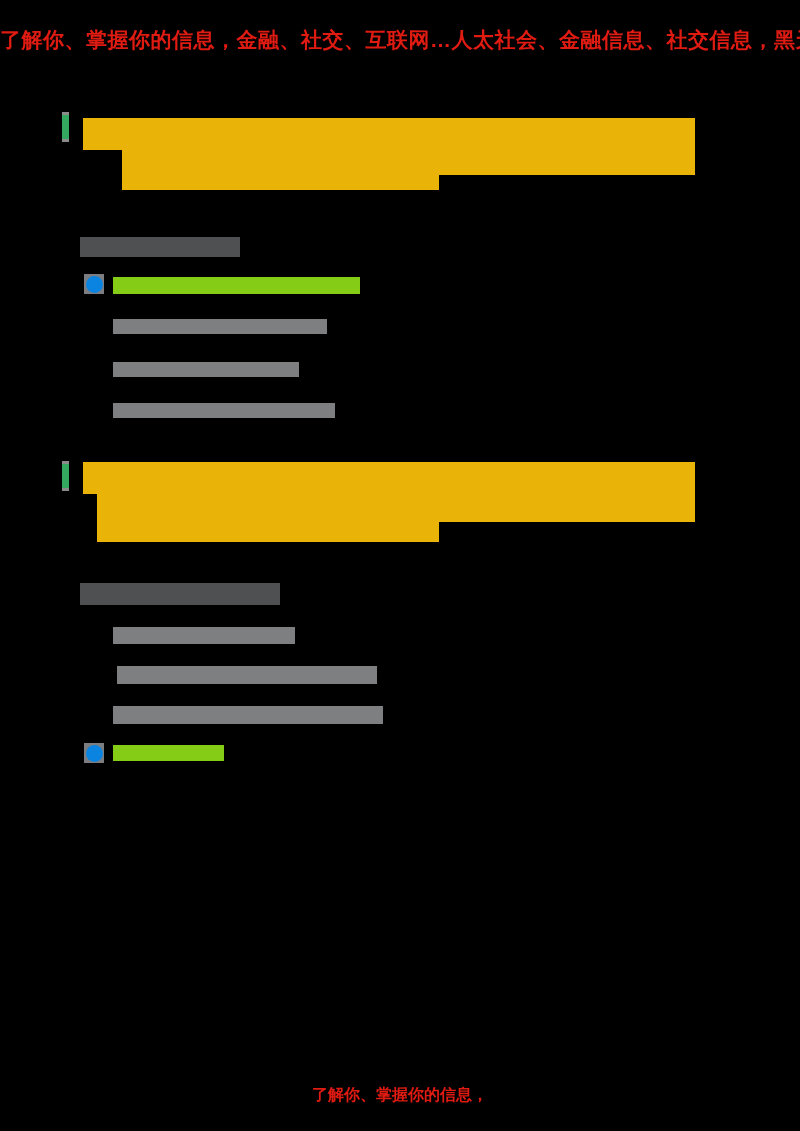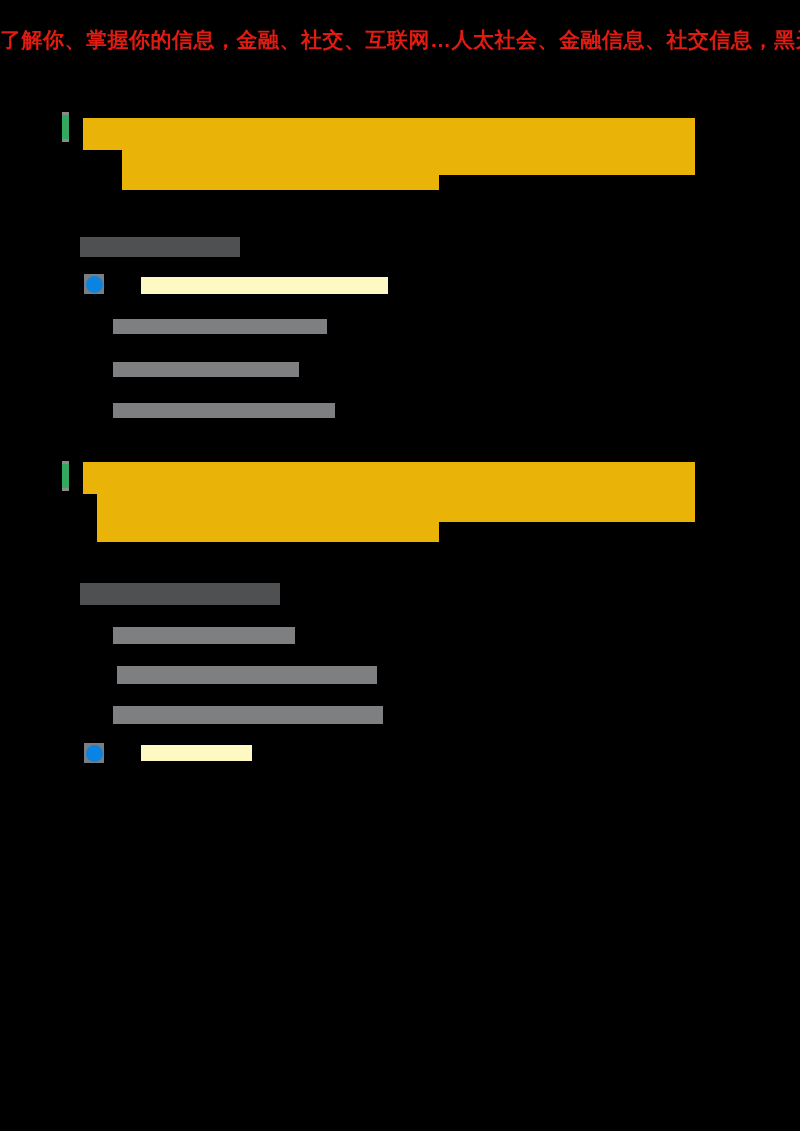--- a/index.html
+++ b/index.html
@@ -55,21 +55,21 @@
   .redact {
     position: absolute;
     display: block;
     color: transparent;
     overflow: hidden;
     user-select: none;
   }
   .redact-heading { background: #eab308; }
   .redact-sub     { background: #4e5052; }
   .redact-body    { background: #7e7f81; }
-  .redact-bullet  { background: #fef9c3; margin-left: 28px; }
+  .redact-bullet  { background: #84cc16; }
 
   
   .accent-bar {
     position: absolute;
     width: 7px;
     background: #33a95f;
     border-top: 3px solid #8a8a8a;
     border-bottom: 3px solid #8a8a8a;
     box-sizing: border-box;
   }
@@ -149,15 +149,16 @@
   <span class="redact redact-sub" id="subheading-2">REDACTED SUBHEADING</span>
 
   <span class="redact redact-body" id="body-2-1">REDACTED BODY LINE ONE</span>
   <span class="redact redact-body" id="body-2-2">REDACTED BODY LINE TWO</span>
   <span class="redact redact-body" id="body-2-3">REDACTED BODY LINE THREE</span>
 
   <div class="bullet-dot" style="left:84px; top:743px;"></div>
   <span class="redact redact-bullet" id="bullet-2-text">REDACTED BULLET TEXT</span>
 
   <div class="red-footer">
+    <div>了解你、掌握你的信息，</div>
   </div>
 
 </div>
 
 </body></html>

